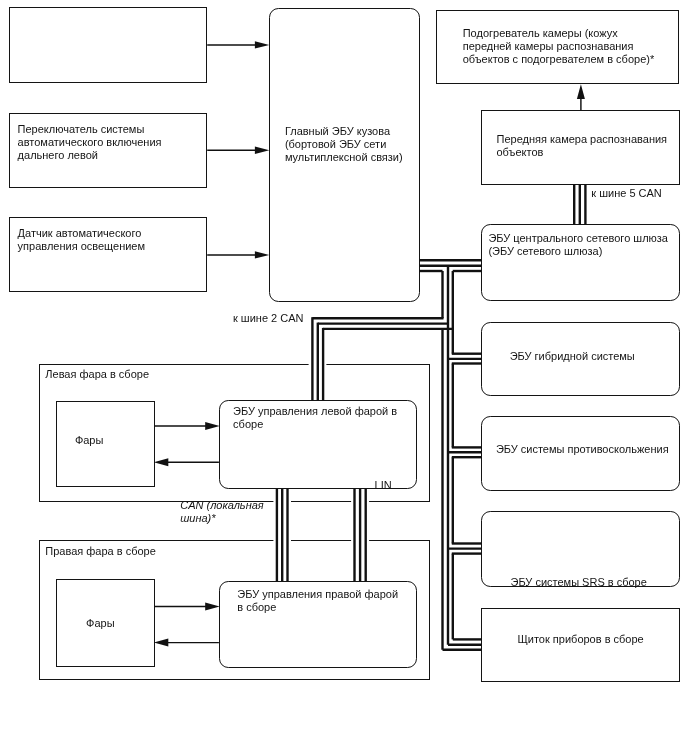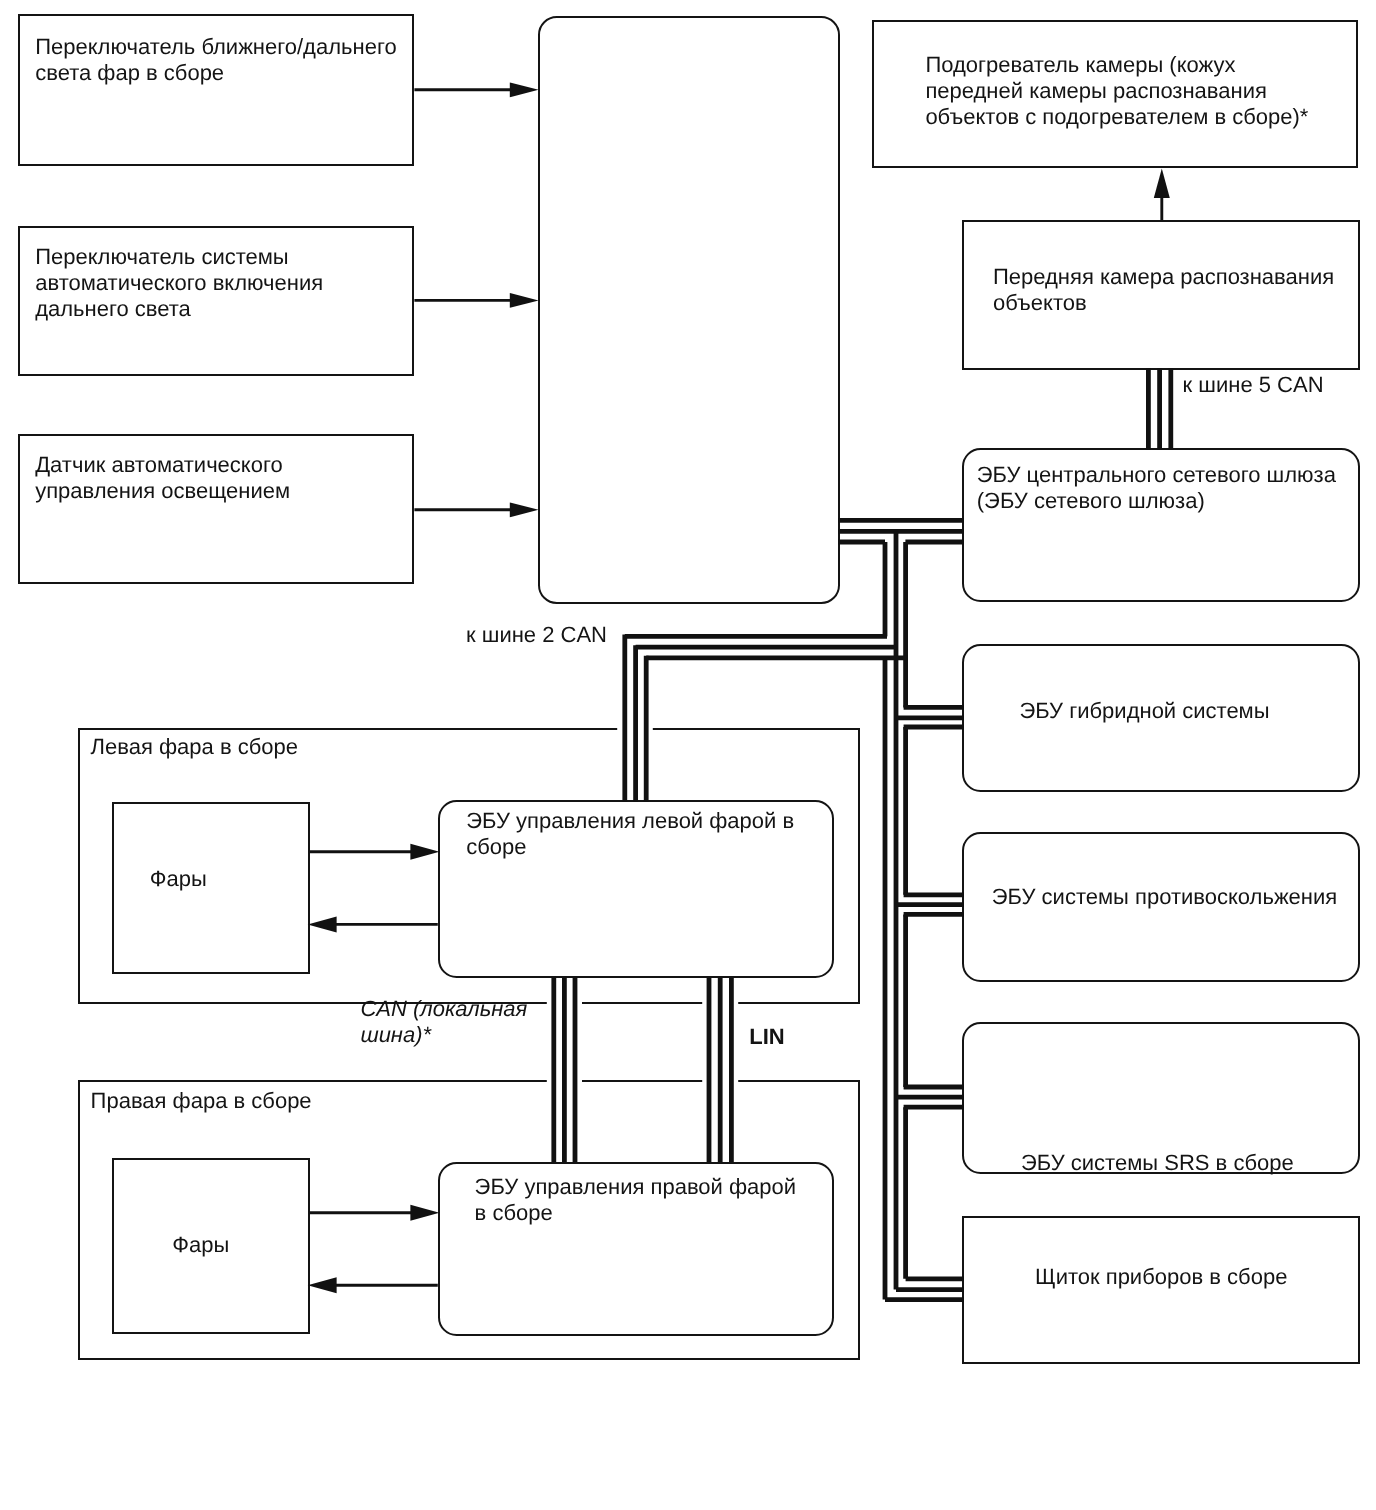--- a/index.html
+++ b/index.html
@@ -116,33 +116,34 @@
       <path d="M282.2,489.0 L282.2,581.0"></path>
       <path d="M287.5,489.0 L287.5,581.0"></path>
 
       <path d="M354.5,489.0 L354.5,581.0"></path>
       <path d="M360.1,489.0 L360.1,581.0"></path>
       <path d="M365.7,489.0 L365.7,581.0"></path>
     </g>
   </svg>
 
   <div class="bx" style="left:8.6px;top:7.4px;width:198.6px;height:75.2px;"></div>
-  <div class="txt" style="left:17.6px;top:17.5px;width:185px;">Переключатель ближнего/дальнего
-света фар в сборе</div>
 
   <div class="bx" style="left:8.6px;top:112.6px;width:198.6px;height:75.1px;"></div>
   <div class="txt" style="left:17.6px;top:122.6px;width:185px;">Переключатель системы
 автоматического включения
-дальнего света</div>
+дальнего левой</div>
 
   <div class="bx" style="left:8.6px;top:217.3px;width:198.6px;height:74.7px;"></div>
   <div class="txt" style="left:17.6px;top:227.4px;width:185px;">Датчик автоматического
 управления освещением</div>
 
   <div class="bx rr14" style="left:268.7px;top:7.6px;width:151.3px;height:294.2px;"></div>
+  <div class="txt" style="left:284.9px;top:125.4px;width:140px;">Главный ЭБУ кузова
+(бортовой ЭБУ сети
+мультиплексной связи)</div>
 
   <div class="bx" style="left:436.3px;top:9.6px;width:243.1px;height:74.6px;"></div>
   <div class="txt" style="left:462.7px;top:26.6px;width:230px;">Подогреватель камеры (кожух
 передней камеры распознавания
 объектов с подогревателем в сборе)*</div>
 
   <div class="bx" style="left:480.9px;top:110.1px;width:199.2px;height:75.4px;"></div>
   <div class="txt" style="left:496.5px;top:132.9px;width:185px;">Передняя камера распознавания
 объектов</div>
 
@@ -179,16 +180,16 @@
   <div class="txt" style="left:86.1px;top:617.3px;">Фары</div>
 
   <div class="bx rr" style="left:218.9px;top:580.6px;width:197.9px;height:87.2px;"></div>
   <div class="txt" style="left:237.3px;top:587.6px;width:180px;">ЭБУ управления правой фарой
 в сборе</div>
 
   <div class="txt small" style="left:233.0px;top:312.3px;">к шине 2 CAN</div>
   <div class="txt small" style="left:591.3px;top:186.6px;">к шине 5 CAN</div>
   <div class="txt small" style="left:180.2px;top:499px;font-style:italic;">CAN (локальная
 шина)*</div>
-  <div class="txt small" style="left:374.6px;top:513px;font-weight:bold;">LIN</div>
+  <div class="txt small" style="left:374.6px;top:479px;">LIN</div>
 
 
 </div>
 
 </body></html>

